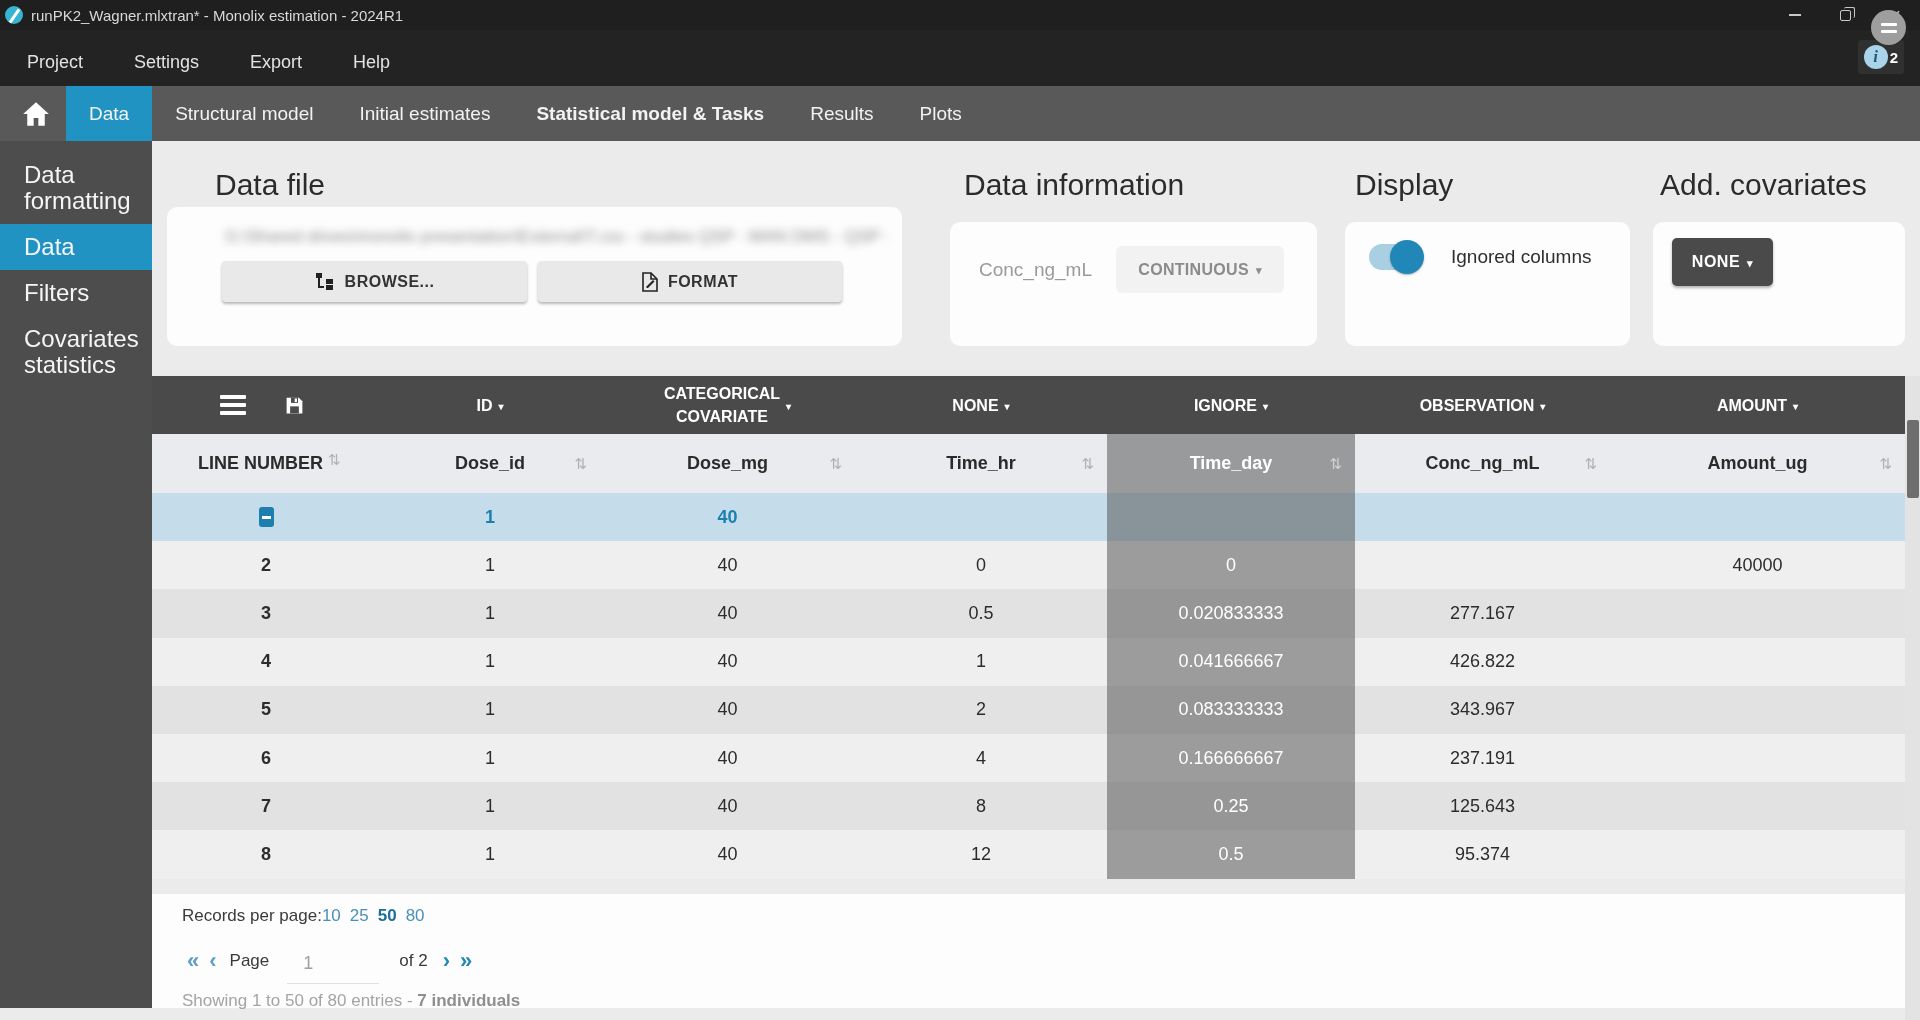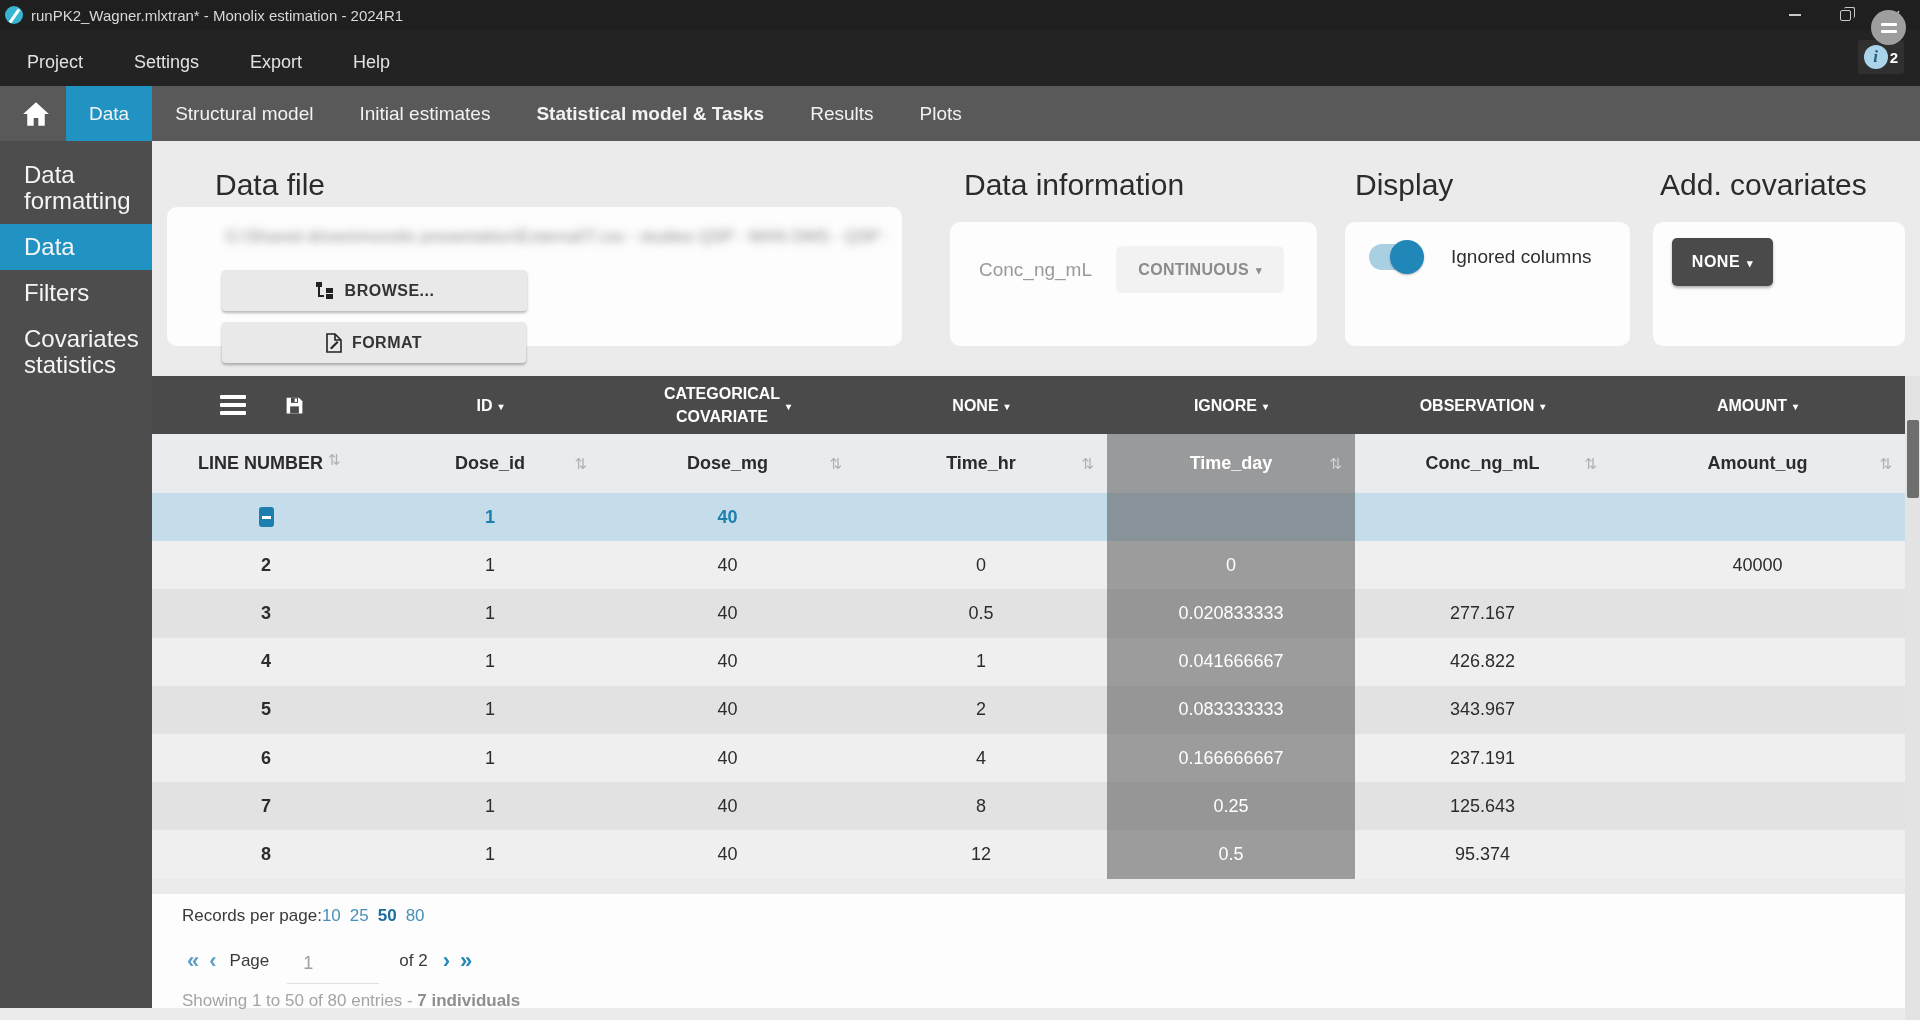--- a/index.html
+++ b/index.html
@@ -49,21 +49,21 @@
   
   .sec-title { position:absolute; top:168px; font-size:30px; color:#2b2b2b; white-space:nowrap; }
   .card { position:absolute; background:#fdfdfd; border-radius:10px; }
   #card-file { left:167px; top:207px; width:735px; height:139px; }
   #card-info { left:950px; top:222px; width:367px; height:124px; }
   #card-display { left:1345px; top:222px; width:285px; height:124px; }
   #card-cov { left:1653px; top:222px; width:252px; height:124px; }
 
   .file-path { margin:20px 14px 0 58px; font-size:17px; color:#8d8d8d; white-space:nowrap; overflow:hidden;
                filter:blur(4px); }
-  .file-btn-row { position:absolute; left:55px; top:63px; display:flex; gap:11px;flex-direction:column; }
+  .file-btn-row { position:absolute; left:55px; top:54px; display:flex; gap:11px; }
   .gray-btn { width:305px; height:41px; background:#e9e9e9; border:none; border-radius:4px;
               box-shadow:0 2px 3px rgba(0,0,0,0.28); font-family:inherit; font-weight:bold; font-size:16px;
               color:#333; letter-spacing:0.5px; display:flex; align-items:center; justify-content:center; gap:10px; cursor:default; }
   .info-row { display:flex; align-items:center; padding:24px 0 0 29px; gap:24px; }
   .obs-name { font-size:19px; color:#9a9a9a; }
   .type-btn { width:168px; height:47px; background:#f2f2f2; border:none; border-radius:6px;
               font-family:inherit; font-weight:bold; font-size:16px; color:#8b8b8b; letter-spacing:0.3px;
               display:flex; align-items:center; justify-content:center; gap:7px; cursor:default; }
   .display-row { display:flex; align-items:center; padding:22px 0 0 24px; gap:30px; }
   .toggle { position:relative; width:52px; height:26px; border-radius:13px; background:#a9cfe3; }

